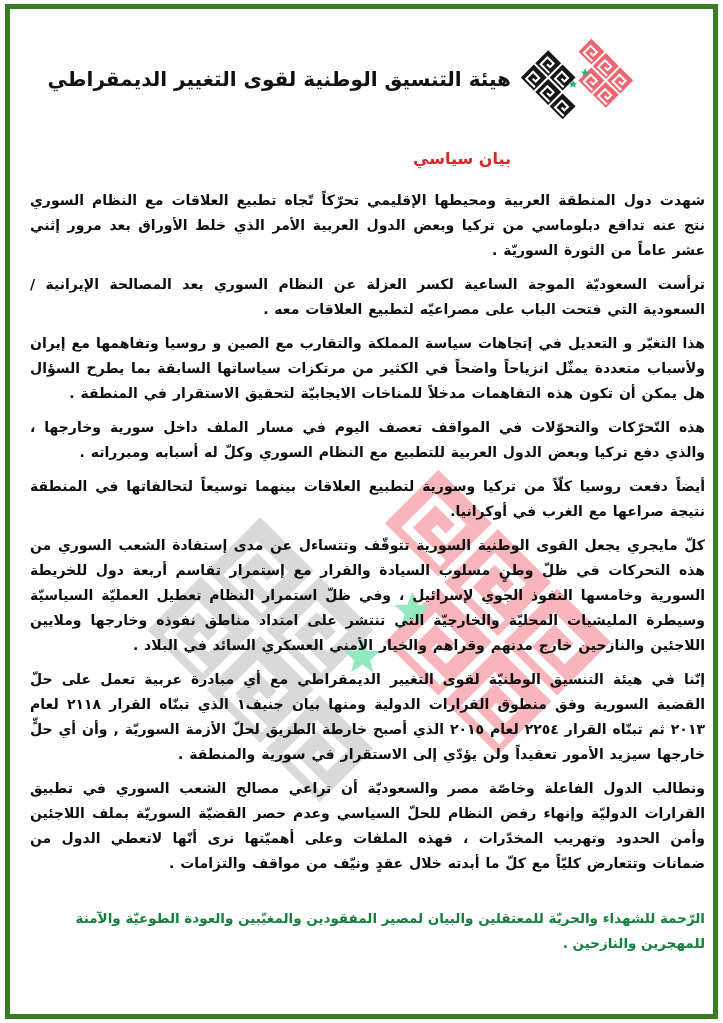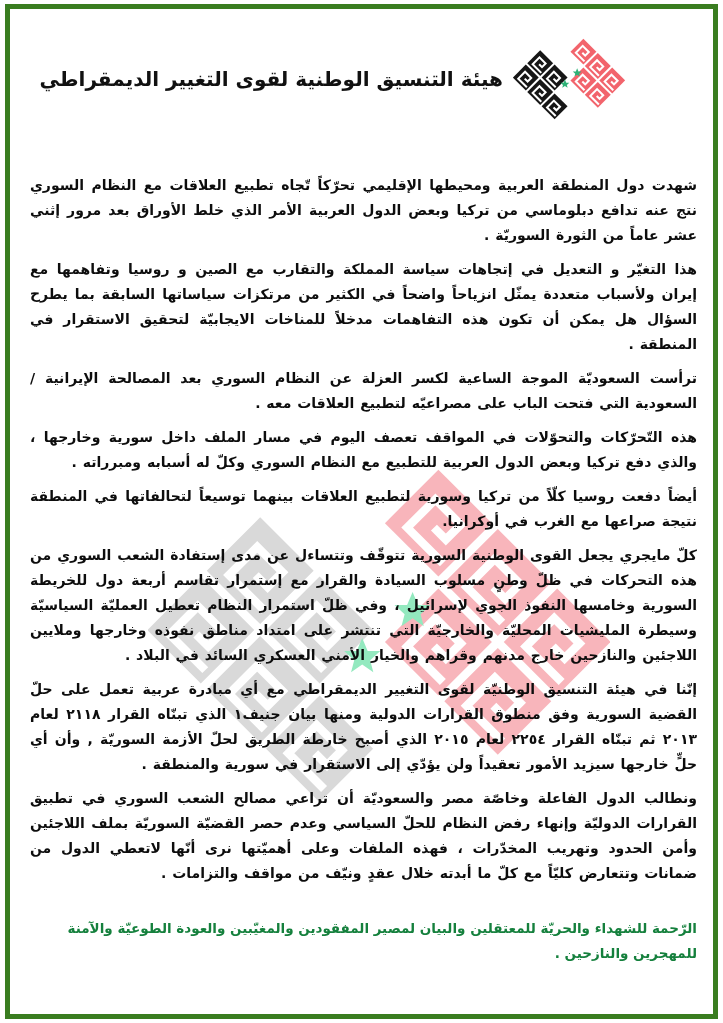--- a/index.html
+++ b/index.html
@@ -3,42 +3,42 @@
 <meta charset="utf-8">
 <style>
   html,body{margin:0;padding:0;background:#ffffff;}
   .page{
     width:723px;height:1023px;background:#ffffff;box-sizing:border-box;
     padding:4px 5px;position:relative;
     font-family:"DejaVu Sans", sans-serif;
   }
   .frame{
     border:5px solid #3a7d20;height:100%;box-sizing:border-box;
-    padding:12px 16px 10px 20px;position:relative;overflow:hidden;background:#fff;
+    padding:12px 8px 10px 20px;position:relative;overflow:hidden;background:#fff;
   }
   .watermark{
     position:absolute;left:138px;top:396px;width:462px;height:462px;
     z-index:0;pointer-events:none;
   }
   .wm-svg{--c1:#f8b5bb;--c2:#d9d9d9;--c3:#93e9bf;width:100%;height:100%;}
   .logo-svg{--c1:#f2646c;--c2:#161616;--c3:#2eb277;width:112px;height:112px;display:block;}
   .content{position:relative;z-index:1;}
   .header{
     direction:rtl;display:flex;align-items:center;gap:10px;
     padding-right:72px;height:116px;
   }
   .org-title{
     font-size:20px;font-weight:bold;color:#111;white-space:nowrap;
     letter-spacing:0px;
   }
   .subtitle{
     direction:rtl;text-align:right;padding-right:194px;margin-top:12px;
     font-size:16px;font-weight:bold;color:#d42a26;
   }
-  .body-text{direction:rtl;margin-top:36px;}
+  .body-text{direction:rtl;margin-top:20px;}
   .para{
     font-size:14px;font-weight:bold;color:#0d0d0d;line-height:25px;
     text-align:justify;text-align-last:right;margin-bottom:9px;
     word-spacing:1px;
   }
   .closing{
     direction:rtl;margin-top:30px;font-size:13.5px;font-weight:bold;color:#15803d;
     line-height:25px;text-align:right;
   }
 </style>
@@ -102,25 +102,26 @@
 
       <div class="header">
         <span>
           <svg class="logo-svg" viewBox="0 0 220 220">
               <use href="#ncb-logo"></use>
             </svg>
         </span>
         <span class="org-title">هيئة التنسيق الوطنية لقوى التغيير الديمقراطي</span>
       </div>
 
+      <div class="subtitle">بيان سياسي</div>
 
       <div class="body-text">
           <div class="para">شهدت دول المنطقة العربية ومحيطها الإقليمي تحرّكاً تّجاه تطبيع العلاقات مع النظام السوري نتج عنه  تدافع دبلوماسي من تركيا وبعض الدول العربية الأمر الذي خلط الأوراق بعد مرور إثني عشر عاماً من الثورة السوريّة .</div>
+          <div class="para">ترأست السعوديّة الموجة الساعية لكسر العزلة عن النظام السوري بعد المصالحة الإيرانية / السعودية التي فتحت الباب على مصراعيّه لتطبيع العلاقات معه .</div>
           <div class="para">هذا التغيّر و التعديل في إتجاهات سياسة المملكة والتقارب مع الصين و روسيا وتفاهمها مع إيران ولأسباب متعددة يمثّل انزياحاً واضحاً في الكثير من مرتكزات سياساتها السابقة  بما يطرح السؤال هل يمكن أن تكون هذه التفاهمات مدخلاً للمناخات الايجابيّة لتحقيق الاستقرار في المنطقة .</div>
-          <div class="para">ترأست السعوديّة الموجة الساعية لكسر العزلة عن النظام السوري بعد المصالحة الإيرانية / السعودية التي فتحت الباب على مصراعيّه لتطبيع العلاقات معه .</div>
           <div class="para">هذه التّحرّكات والتحوّلات في المواقف تعصف اليوم في مسار الملف داخل سورية وخارجها ، والذي دفع تركيا وبعض الدول العربية للتطبيع مع النظام السوري وكلّ له أسبابه ومبرراته .</div>
           <div class="para">أيضاً دفعت روسيا كلّاً من تركيا وسورية لتطبيع العلاقات بينهما توسيعاً لتحالفاتها في المنطقة نتيجة صراعها مع الغرب في أوكرانيا.</div>
           <div class="para">كلّ مايجري يجعل القوى الوطنية السورية تتوقّف وتتساءل عن مدى إستفادة الشعب السوري من هذه التحركات في ظلّ وطنٍ مسلوب السيادة والقرار مع إستمرار تقاسم أربعة دول للخريطة السورية وخامسها النفوذ الجوي لإسرائيل ، وفي ظلّ استمرار النظام تعطيل العمليّة السياسيّة وسيطرة المليشيات المحليّة والخارجيّة التي  تنتشر على امتداد مناطق نفوذه وخارجها وملايين اللاجئين والنازحين خارج مدنهم وقراهم والخيار الأمني العسكري السائد في البلاد .</div>
           <div class="para">إنّنا في هيئة التنسيق الوطنيّة لقوى التغيير الديمقراطي مع أي مبادرة عربية تعمل على حلّ القضية السورية وفق منطوق القرارات الدولية ومنها بيان جنيف١ الذي تبنّاه القرار ٢١١٨ لعام ٢٠١٣ ثم تبنّاه القرار ٢٢٥٤ لعام ٢٠١٥ الذي أصبح خارطة الطريق لحلّ الأزمة السوريّة , وأن أي حلٍّ خارجها سيزيد الأمور تعقيداً ولن يؤدّي إلى الاستقرار في سورية والمنطقة .</div>
           <div class="para">ونطالب الدول الفاعلة وخاصّة مصر والسعوديّة أن تراعي مصالح الشعب السوري في تطبيق القرارات الدوليّة وإنهاء رفض النظام للحلّ السياسي وعدم حصر القضيّة السوريّة بملف اللاجئين وأمن الحدود وتهريب المخدّرات ، فهذه الملفات وعلى أهميّتها نرى أنّها لاتعطي الدول من ضمانات وتتعارض كليّاً مع كلّ ما أبدته خلال عقدٍ ونيّف من مواقف والتزامات .</div>
         </div>
 
       <div class="closing">الرّحمة للشهداء والحريّة للمعتقلين والبيان لمصير المفقودين والمغيّبين  والعودة الطوعيّة والآمنة للمهجرين والنازحين .</div>
 
     </div>

